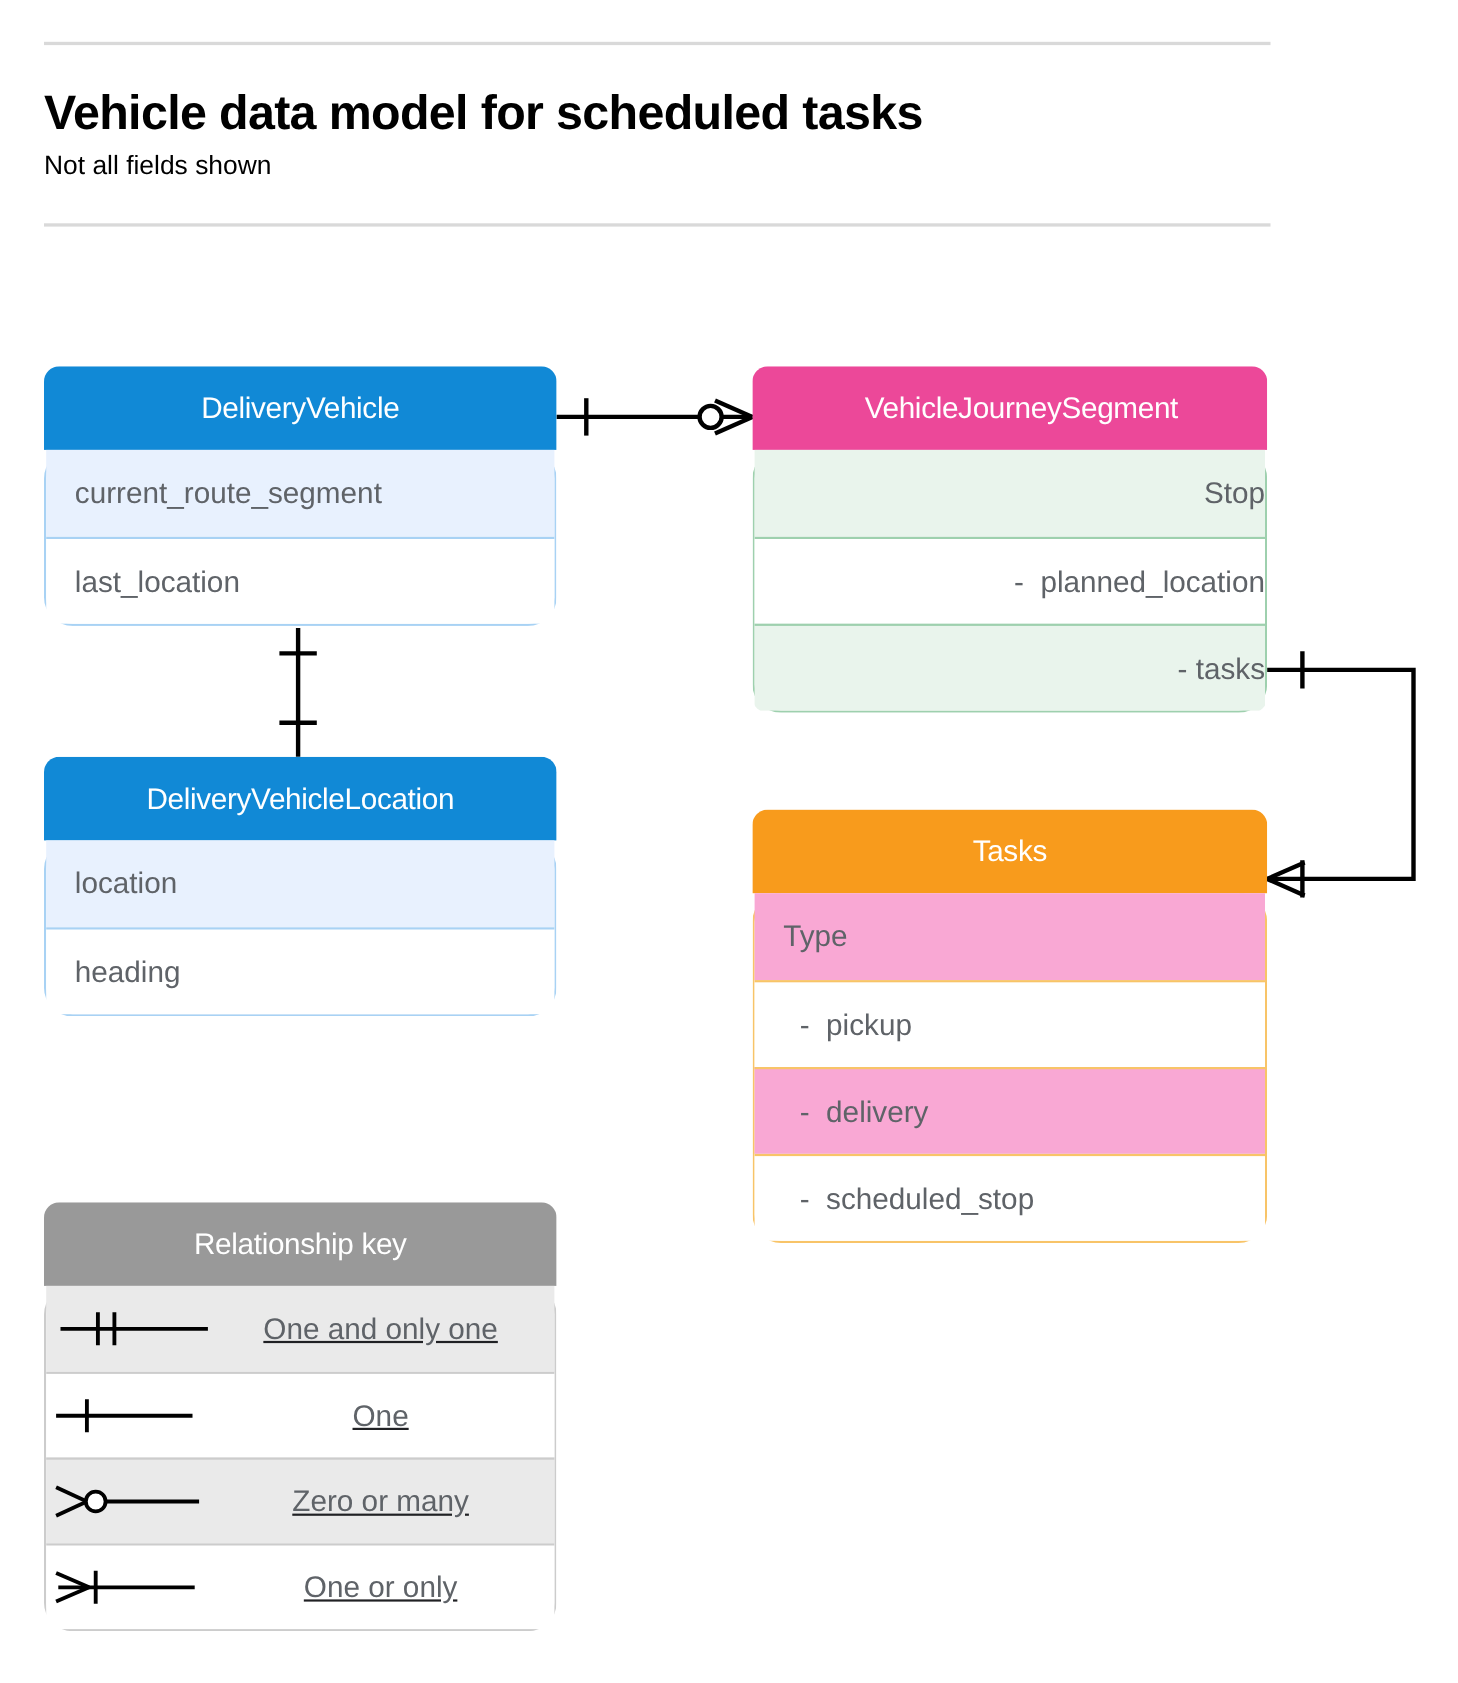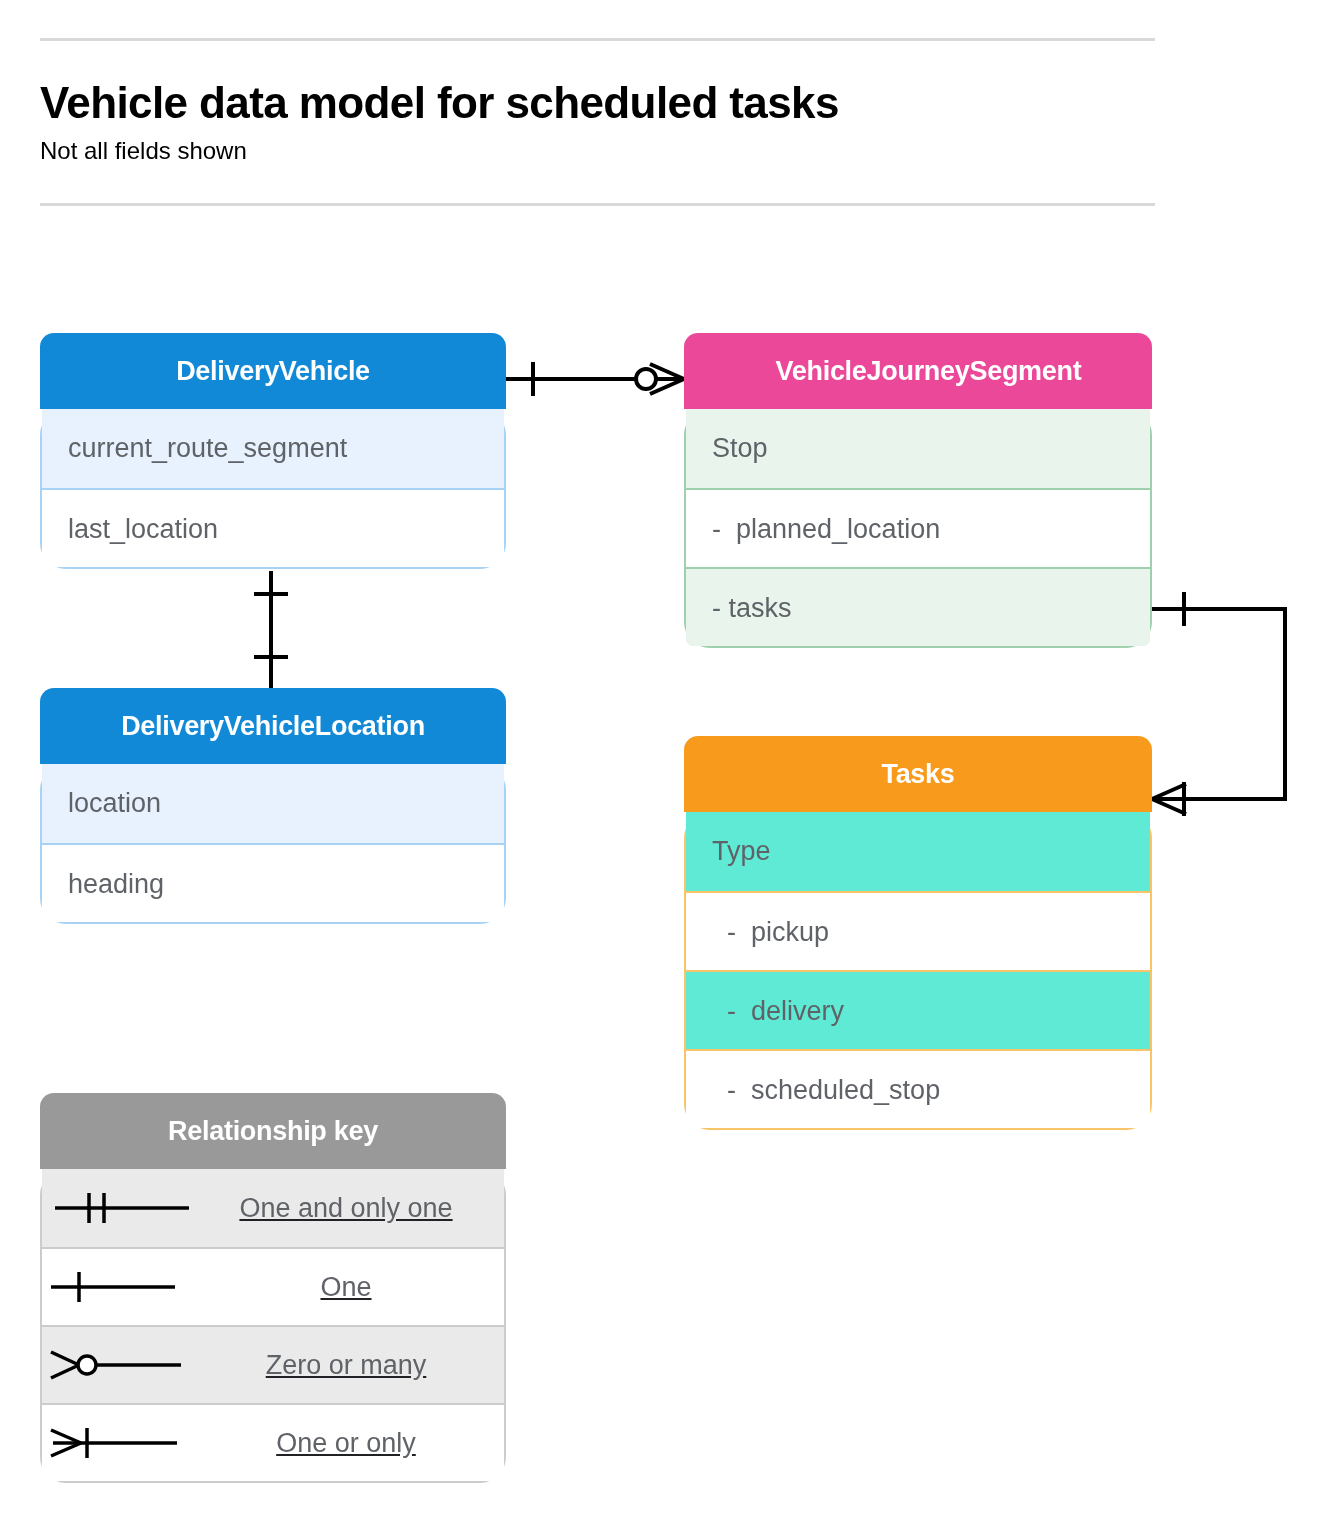--- a/index.html
+++ b/index.html
@@ -55,21 +55,21 @@
   
   .entity {
     position: absolute;
     box-sizing: border-box;
     border-radius: 14px;
     overflow: hidden;
     z-index: 3;
   }
   .entity .ent-head {
     font-size: 27px;
-    font-weight: 700;
+    font-weight: 400;
     color: #ffffff;
     text-align: center;
     line-height: 76px;
     height: 76px;
     letter-spacing: -0.3px;
   }
   .entity .ent-rows {
     border-left: 2px solid;
     border-right: 2px solid;
     border-bottom: 2px solid;
@@ -92,29 +92,29 @@
   
   .theme-blue .ent-head { background: #1189d6; }
   .theme-blue .ent-rows { border-color: #a8d2f4; }
   .theme-blue .ent-row { border-top-color: #a8d2f4; }
   .theme-blue .ent-row.alt { background: #e8f1fe; }
   .theme-blue .ent-row.plain { background: #ffffff; }
 
   
   .theme-green .ent-head { background: #ec4899; padding-left: 21px; }
   .theme-green .ent-rows { border-color: #9ed0ae; }
-  .theme-green .ent-row { border-top-color: #9ed0ae; }
+  .theme-green .ent-row { border-top-color: #9ed0ae; text-align: right; }
   .theme-green .ent-row.alt { background: #e9f4ec; }
   .theme-green .ent-row.plain { background: #ffffff; }
 
   
   .theme-orange .ent-head { background: #f89b1c; }
   .theme-orange .ent-rows { border-color: #f9c濃66; border-color: #f8c468; }
   .theme-orange .ent-row { border-top-color: #f8c468; }
-  .theme-orange .ent-row.alt { background: #5eead4; }
+  .theme-orange .ent-row.alt { background: #f9a8d4; }
   .theme-orange .ent-row.plain { background: #ffffff; }
 
   
   .theme-gray .ent-head { background: #999999; }
   .theme-gray .ent-rows { border-color: #cccccc; }
 
   
   #entity-delivery-vehicle { left: 40px; top: 333px; width: 466px; }
   #entity-delivery-vehicle-location { left: 40px; top: 688px; width: 466px; }
   #entity-vehicle-journey-segment { left: 684px; top: 333px; width: 468px; }

